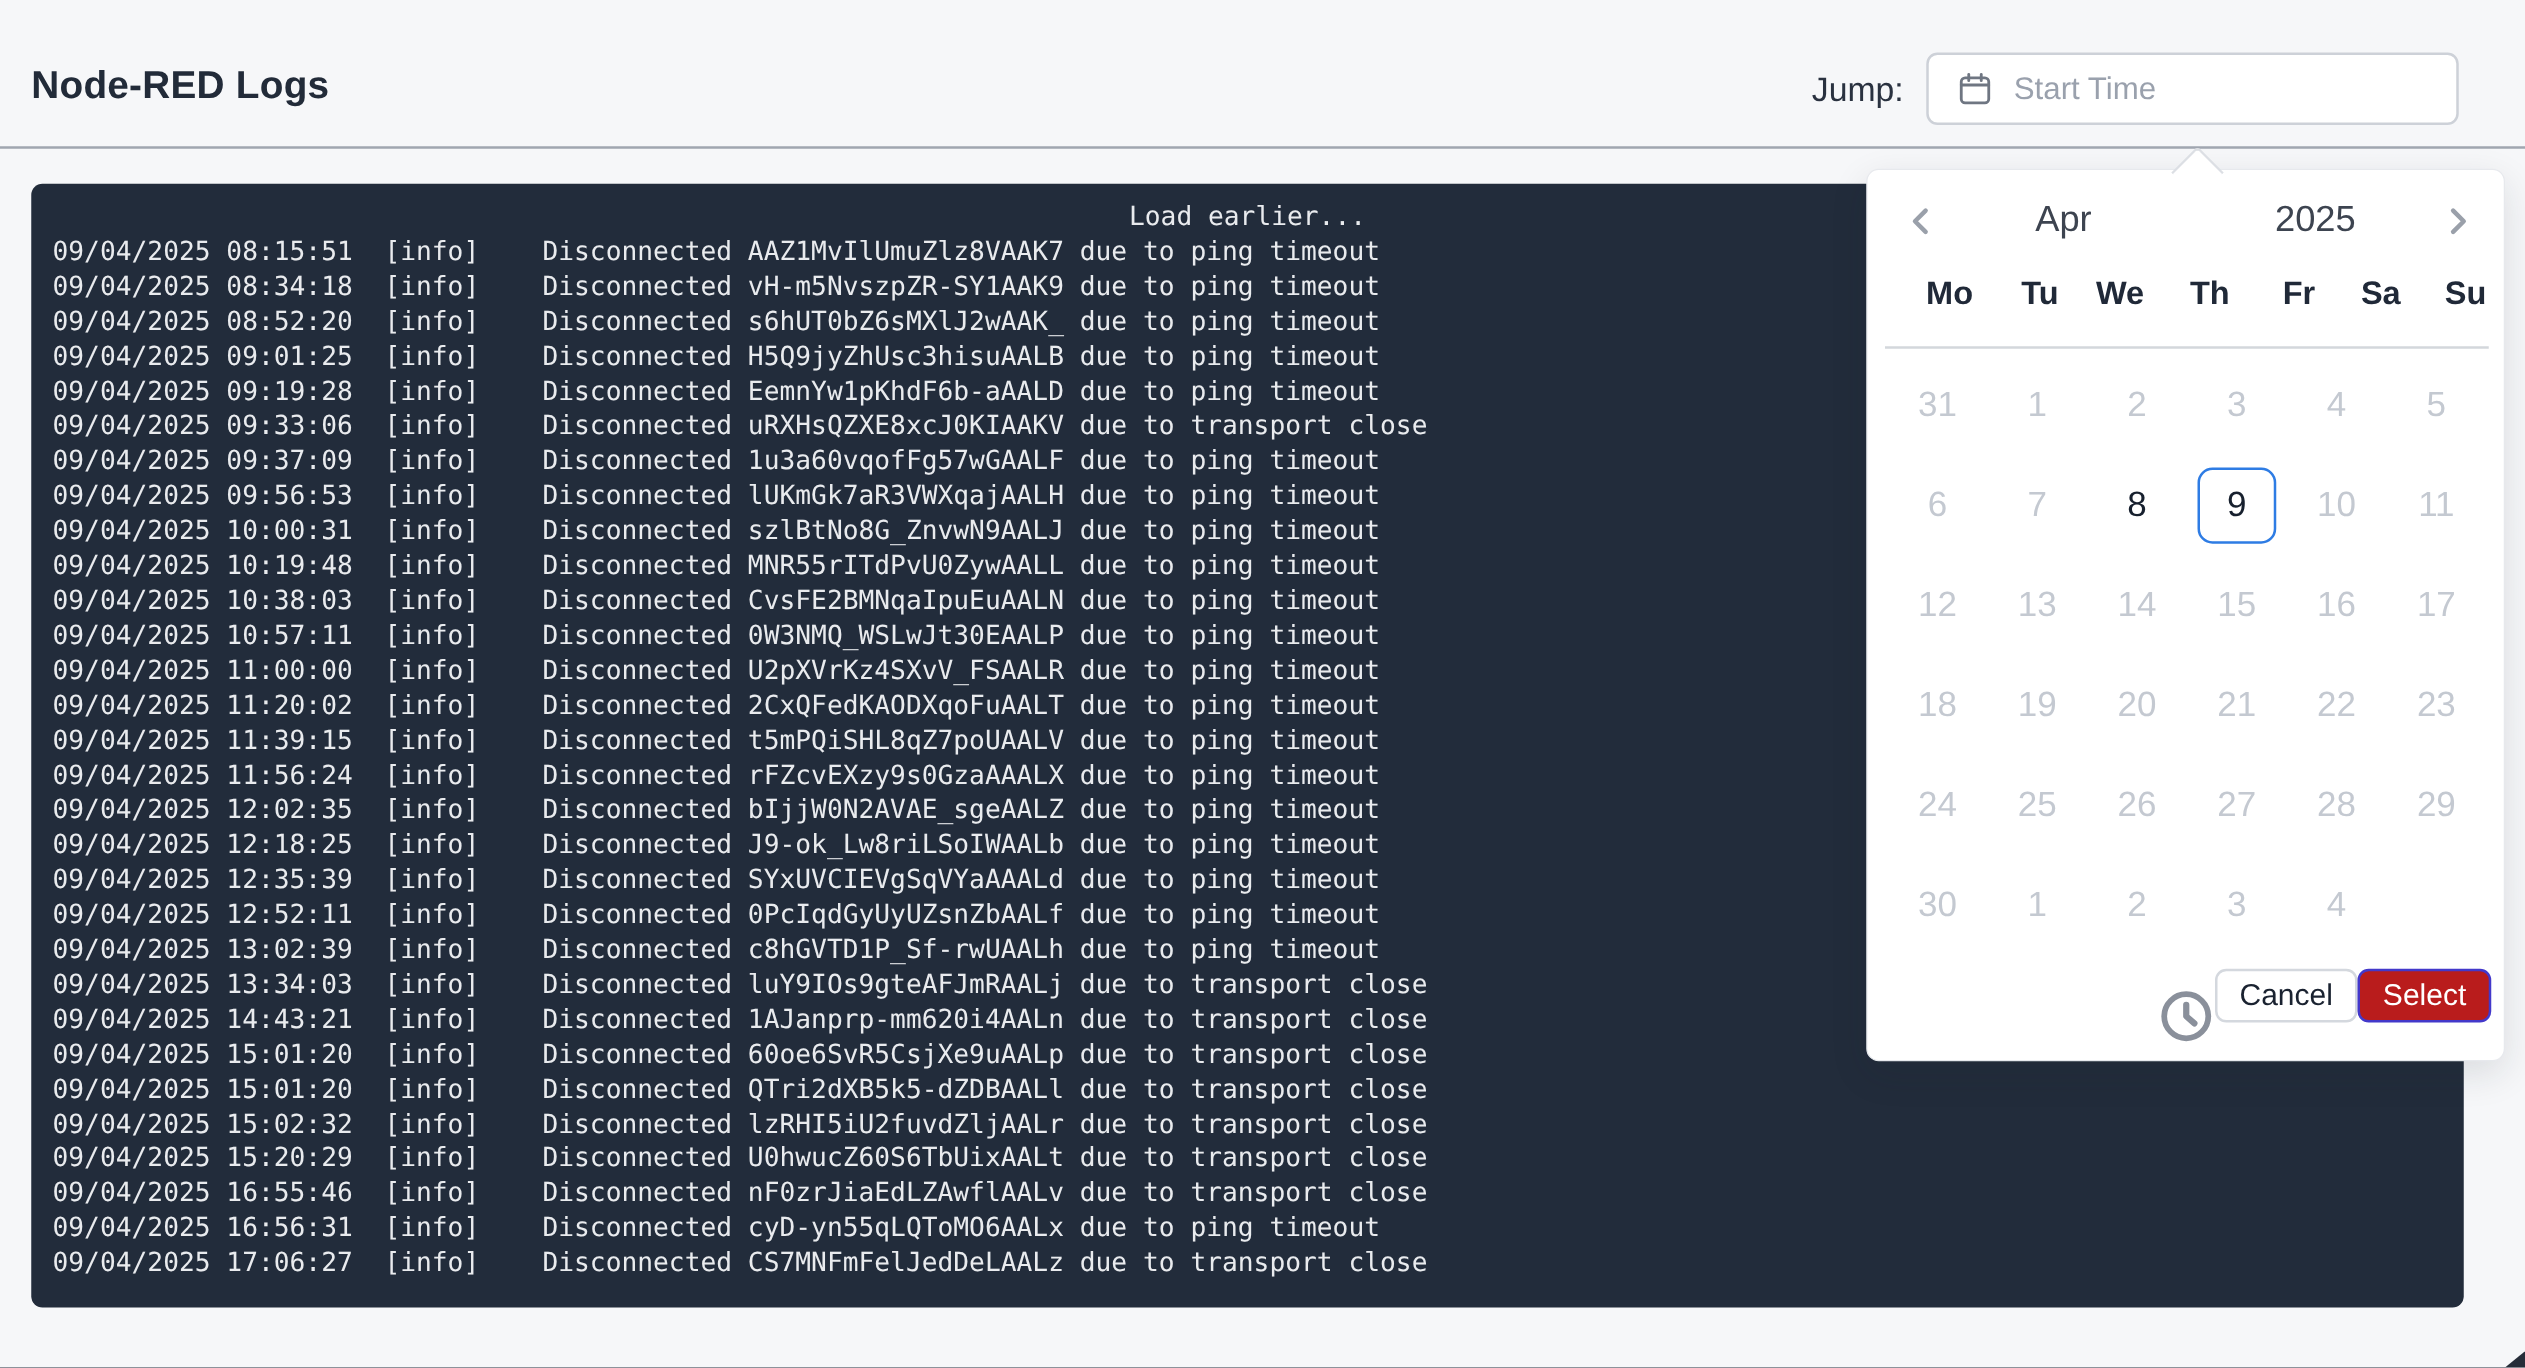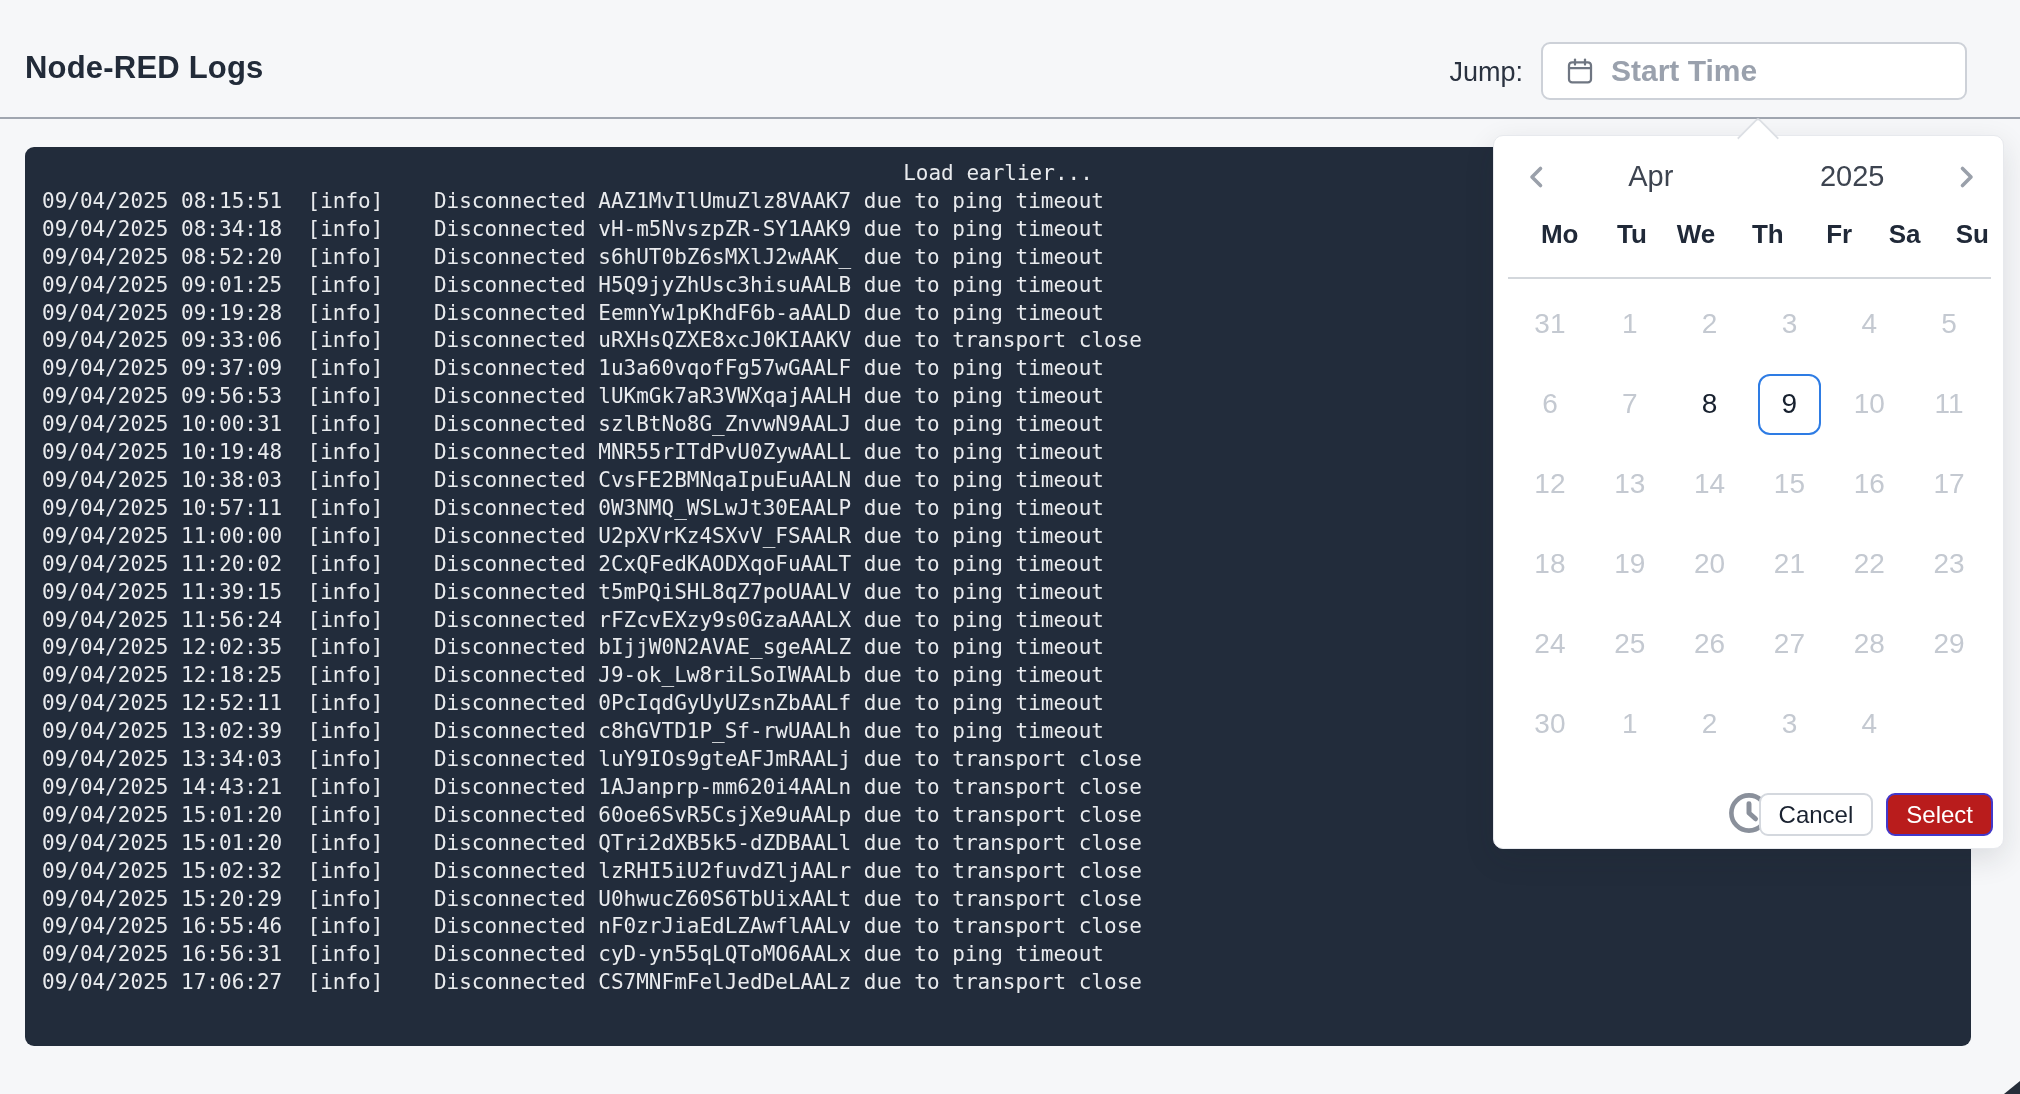--- a/index.html
+++ b/index.html
@@ -16,21 +16,21 @@
   }
   .jump-label {
     position:absolute; left:1433px; top:57px; width:90px; text-align:right;
     font-size:27px; font-weight:400; color:#2a3240;
   }
   .datetime-input {
     position:absolute; left:1541px; top:42px; width:426px; height:58px;
     background:#fff; border:2px solid #cdd1d8; border-radius:9px;
     display:flex; align-items:center; padding-left:22px; gap:16px; cursor:text;
   }
-  .datetime-input .ph { font-size:30px; color:#9aa1ad;font-weight:bold; }
+  .datetime-input .ph { font-size:25px; color:#9aa1ad; }
   .header-divider {
     position:absolute; left:0; top:117px; width:2020px; height:2px; background:#a0a6b0;
   }
   .log-panel {
     position:absolute; left:25px; top:147px; width:1946px; height:899px;
     background:#222c3b; border-radius:9px;
     padding:13px 0 0 17px;
     font-family:"DejaVu Sans Mono", monospace;
     font-size:21px; line-height:27.9px; color:#e9ebee;
     overflow:hidden;
@@ -63,21 +63,21 @@
   .date-cell { height:80px; display:flex; align-items:center; justify-content:center; }
   .date-cell.muted  { color:#c4c9d1; }
   .date-cell.active { color:#17202e; cursor:pointer; }
   .sel-box {
     width:63px; height:61px; border:2px solid #2e7ce4; border-radius:12px;
     display:flex; align-items:center; justify-content:center;
     color:#17202e; background:#fff; cursor:pointer;
   }
   .clock-row { display:flex; justify-content:center; margin-top:26px; }
   .clock-row svg { color:#8a909b; cursor:pointer; }
-  .actions { position:absolute; right:10px; bottom:12px; display:flex; gap:13px; }
+  .actions { position:absolute; right:10px; bottom:30px; display:flex; }
   .btn {
     font-size:24px; border-radius:9px; height:43px; padding:0 18px;
     font-family:inherit; cursor:pointer; display:flex; align-items:center;
   }
   .btn-cancel { background:#fff; border:2px solid #d4d8de; color:#1a2230; }
   .btn-select { background:#b91c1c; border:2px solid #4338ca; color:#fff; }
   .corner-cursor {
     position:absolute; right:0; bottom:0; width:16px; height:13px;
     background:#262d39; clip-path:polygon(100% 0, 100% 100%, 0 100%);
   }
@@ -115,20 +115,21 @@
       <div class="log-line">09/04/2025 10:00:31  [info]    Disconnected szlBtNo8G_ZnvwN9AALJ due to ping timeout</div>
       <div class="log-line">09/04/2025 10:19:48  [info]    Disconnected MNR55rITdPvU0ZywAALL due to ping timeout</div>
       <div class="log-line">09/04/2025 10:38:03  [info]    Disconnected CvsFE2BMNqaIpuEuAALN due to ping timeout</div>
       <div class="log-line">09/04/2025 10:57:11  [info]    Disconnected 0W3NMQ_WSLwJt30EAALP due to ping timeout</div>
       <div class="log-line">09/04/2025 11:00:00  [info]    Disconnected U2pXVrKz4SXvV_FSAALR due to ping timeout</div>
       <div class="log-line">09/04/2025 11:20:02  [info]    Disconnected 2CxQFedKAODXqoFuAALT due to ping timeout</div>
       <div class="log-line">09/04/2025 11:39:15  [info]    Disconnected t5mPQiSHL8qZ7poUAALV due to ping timeout</div>
       <div class="log-line">09/04/2025 11:56:24  [info]    Disconnected rFZcvEXzy9s0GzaAAALX due to ping timeout</div>
       <div class="log-line">09/04/2025 12:02:35  [info]    Disconnected bIjjW0N2AVAE_sgeAALZ due to ping timeout</div>
       <div class="log-line">09/04/2025 12:18:25  [info]    Disconnected J9-ok_Lw8riLSoIWAALb due to ping timeout</div>
+      <div class="log-line">09/04/2025 12:35:39  [info]    Disconnected SYxUVCIEVgSqVYaAAALd due to ping timeout</div>
       <div class="log-line">09/04/2025 12:52:11  [info]    Disconnected 0PcIqdGyUyUZsnZbAALf due to ping timeout</div>
       <div class="log-line">09/04/2025 13:02:39  [info]    Disconnected c8hGVTD1P_Sf-rwUAALh due to ping timeout</div>
       <div class="log-line">09/04/2025 13:34:03  [info]    Disconnected luY9IOs9gteAFJmRAALj due to transport close</div>
       <div class="log-line">09/04/2025 14:43:21  [info]    Disconnected 1AJanprp-mm620i4AALn due to transport close</div>
       <div class="log-line">09/04/2025 15:01:20  [info]    Disconnected 60oe6SvR5CsjXe9uAALp due to transport close</div>
       <div class="log-line">09/04/2025 15:01:20  [info]    Disconnected QTri2dXB5k5-dZDBAALl due to transport close</div>
       <div class="log-line">09/04/2025 15:02:32  [info]    Disconnected lzRHI5iU2fuvdZljAALr due to transport close</div>
       <div class="log-line">09/04/2025 15:20:29  [info]    Disconnected U0hwucZ60S6TbUixAALt due to transport close</div>
       <div class="log-line">09/04/2025 16:55:46  [info]    Disconnected nF0zrJiaEdLZAwflAALv due to transport close</div>
       <div class="log-line">09/04/2025 16:56:31  [info]    Disconnected cyD-yn55qLQToMO6AALx due to ping timeout</div>

